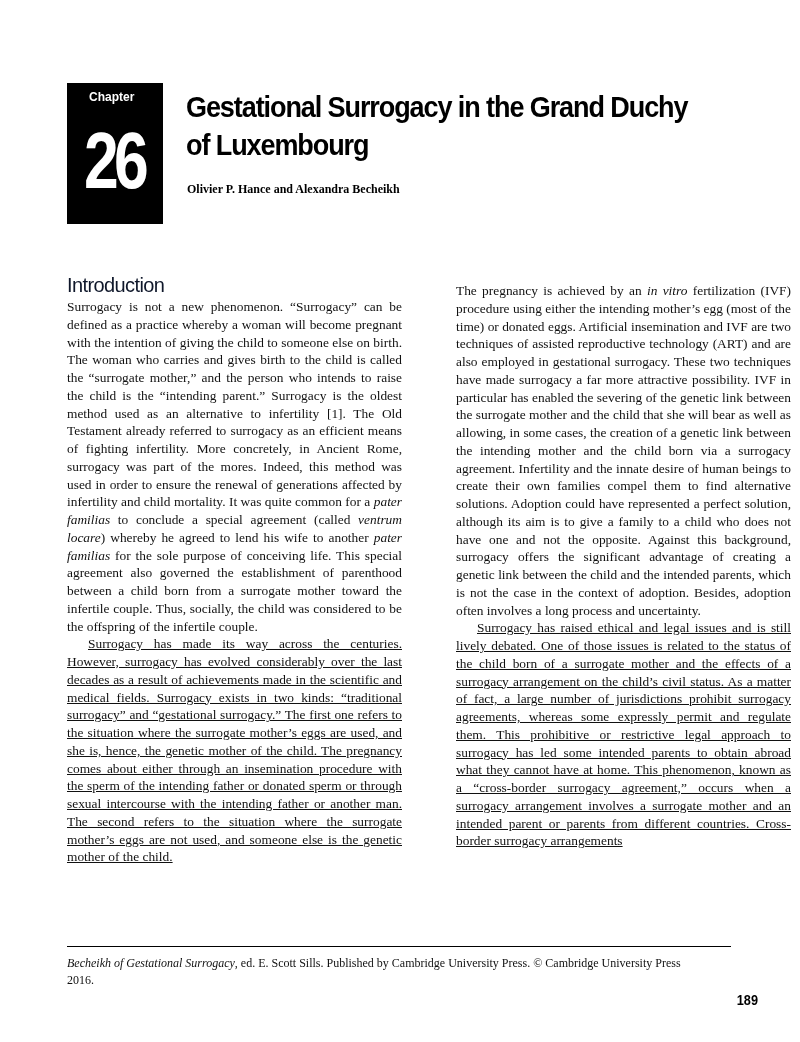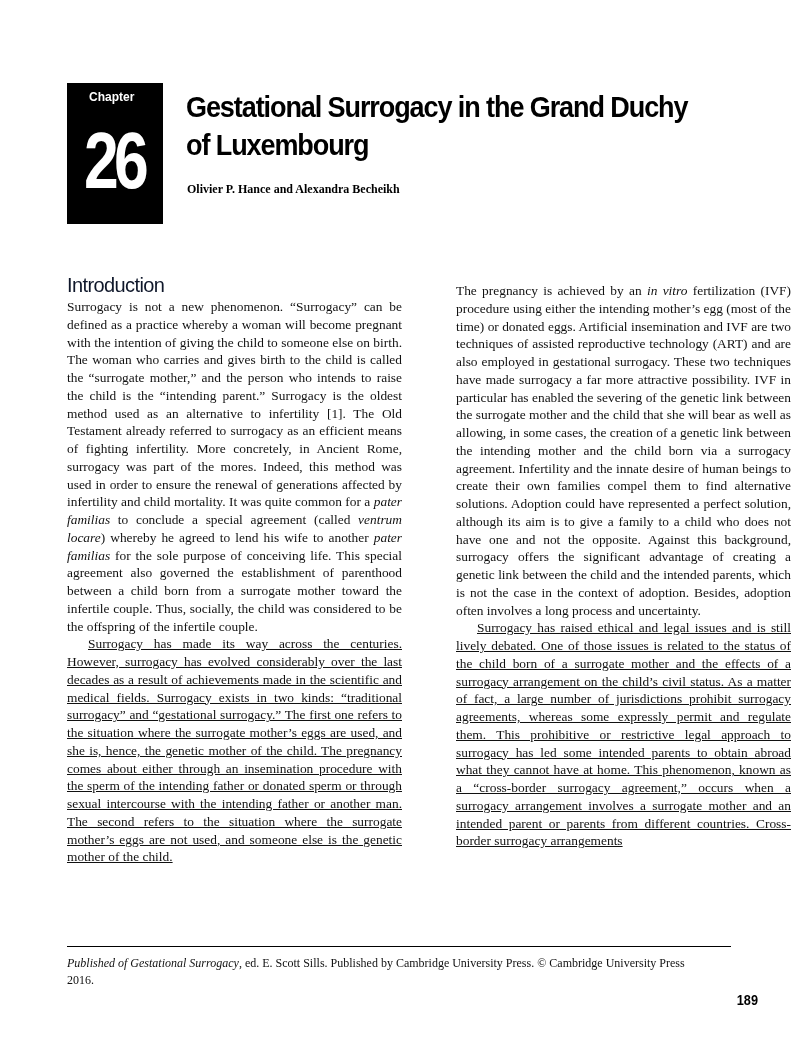--- a/index.html
+++ b/index.html
@@ -69,14 +69,14 @@
   <p class="para"><span>Surrogacy is not a new phenomenon. “Surrogacy” can be defined as a practice whereby a woman will become pregnant with the intention of giving the child to some­one else on birth. The woman who carries and gives birth to the child is called the “surrogate mother,” and the person who intends to raise the child is the “intend­ing parent.” Surrogacy is the oldest method used as an alternative to infertility [1]. The Old Testament already referred to surrogacy as an efficient means of fighting infertility. More concretely, in Ancient Rome, surro­gacy was part of the mores. Indeed, this method was used in order to ensure the renewal of generations affected by infertility and child mortality. It was quite common for a </span><i>pater familias</i><span> to conclude a special agreement (called </span><i>ventrum locare</i><span>) whereby he agreed to lend his wife to another </span><i>pater familias</i><span> for the sole purpose of conceiving life. This special agreement also governed the establishment of parenthood between a child born from a surrogate mother toward the infertile couple. Thus, socially, the child was considered to be the offspring of the infertile couple.</span></p>
   <p class="para indent">Surrogacy has made its way across the centuries. However, surrogacy has evolved considerably over the last decades as a result of achievements made in the scientific and medical fields. Surrogacy exists in two kinds: “traditional surrogacy” and “gestational surro­gacy.” The first one refers to the situation where the surrogate mother’s eggs are used, and she is, hence, the genetic mother of the child. The pregnancy comes about either through an insemination procedure with the sperm of the intending father or donated sperm or through sexual intercourse with the intending father or another man. The second refers to the situation where the surrogate mother’s eggs are not used, and someone else is the genetic mother of the child.</p>
 </div>
 
 <div class="column col-right">
   <p class="para"><span>The pregnancy is achieved by an </span><i>in vitro</i><span> fertilization (IVF) procedure using either the intending mother’s egg (most of the time) or donated eggs. Artificial insemination and IVF are two techniques of assisted reproductive technology (ART) and are also employed in gestational surrogacy. These two techniques have made surrogacy a far more attractive possibility. IVF in particular has enabled the severing of the genetic link between the surrogate mother and the child that she will bear as well as allowing, in some cases, the creation of a genetic link between the intending mother and the child born via a surrogacy agreement. Infertility and the innate desire of human beings to create their own families compel them to find alternative solutions. Adoption could have represented a perfect solution, although its aim is to give a family to a child who does not have one and not the opposite. Against this background, surrogacy offers the significant advantage of creating a genetic link between the child and the intended parents, which is not the case in the context of adoption. Besides, adoption often involves a long process and uncertainty.</span></p>
   <p class="para indent">Surrogacy has raised ethical and legal issues and is still lively debated. One of those issues is related to the status of the child born of a surrogate mother and the effects of a surrogacy arrangement on the child’s civil status. As a matter of fact, a large number of jurisdic­tions prohibit surrogacy agreements, whereas some expressly permit and regulate them. This prohibitive or restrictive legal approach to surrogacy has led some intended parents to obtain abroad what they cannot have at home. This phenomenon, known as a “cross-border surrogacy agreement,” occurs when a surrogacy arrangement involves a surrogate mother and an intended parent or parents from different countries. Cross-border surrogacy arrangements</p>
 </div>
 
 <div class="footer-rule"></div>
-<div class="footer-note"><i>Published of Gestational Surrogacy</i><span>, ed. E. Scott Sills. Published by Cambridge University Press. © Cambridge University Press 2016.</span></div>
+<div class="footer-note"><i>Becheikh of Gestational Surrogacy</i><span>, ed. E. Scott Sills. Published by Cambridge University Press. © Cambridge University Press 2016.</span></div>
 <div class="page-number">189</div>
 
 </body></html>

